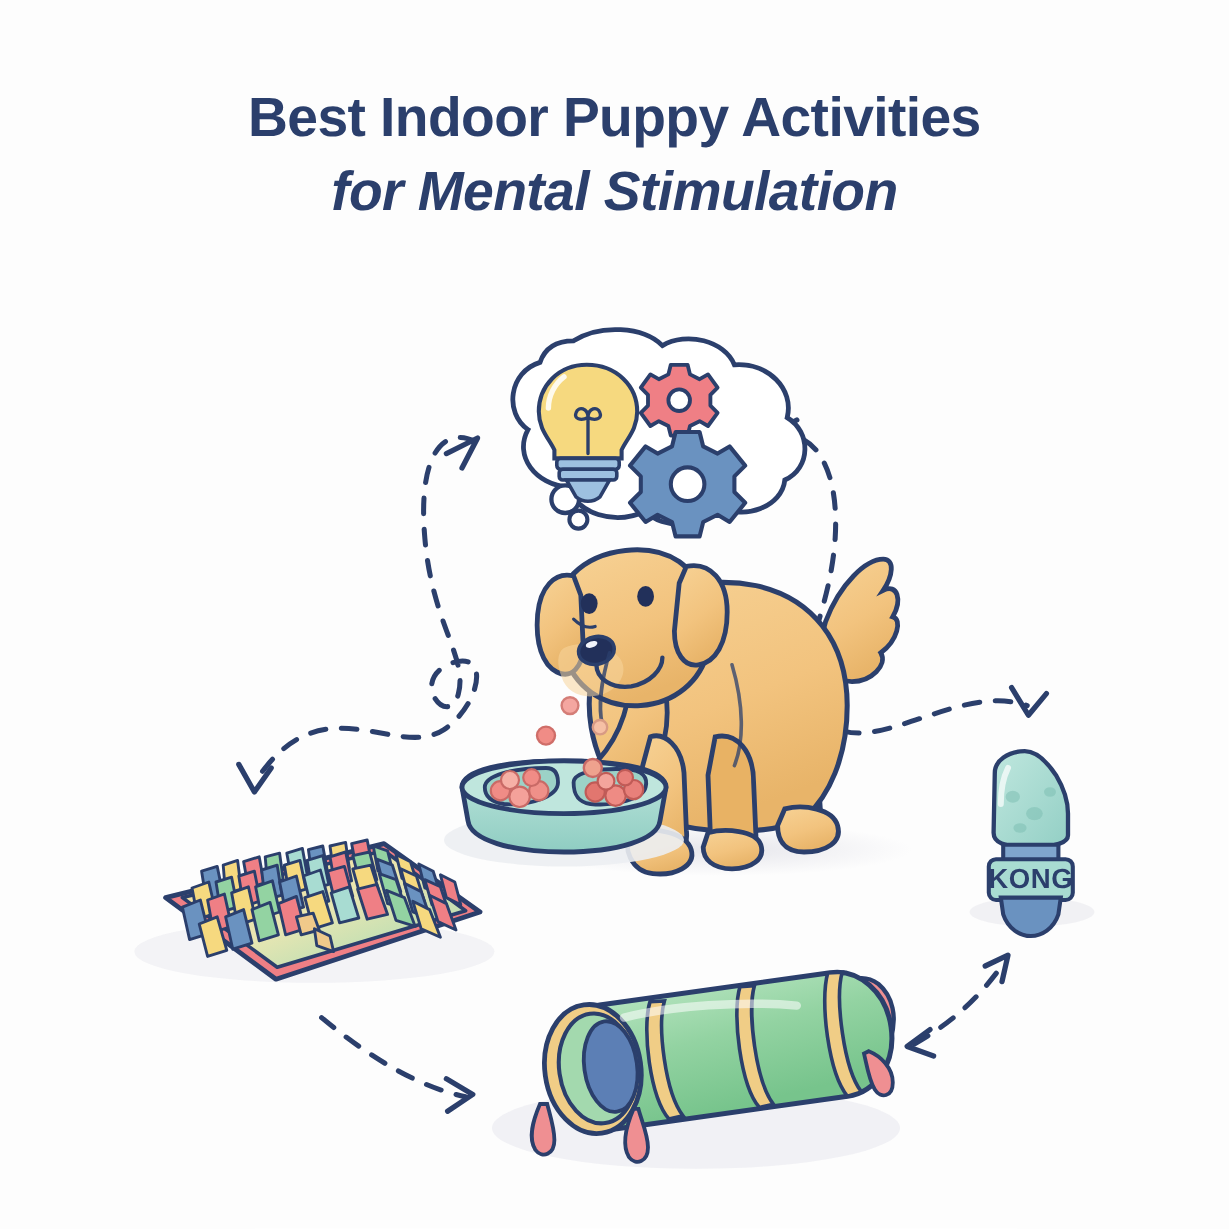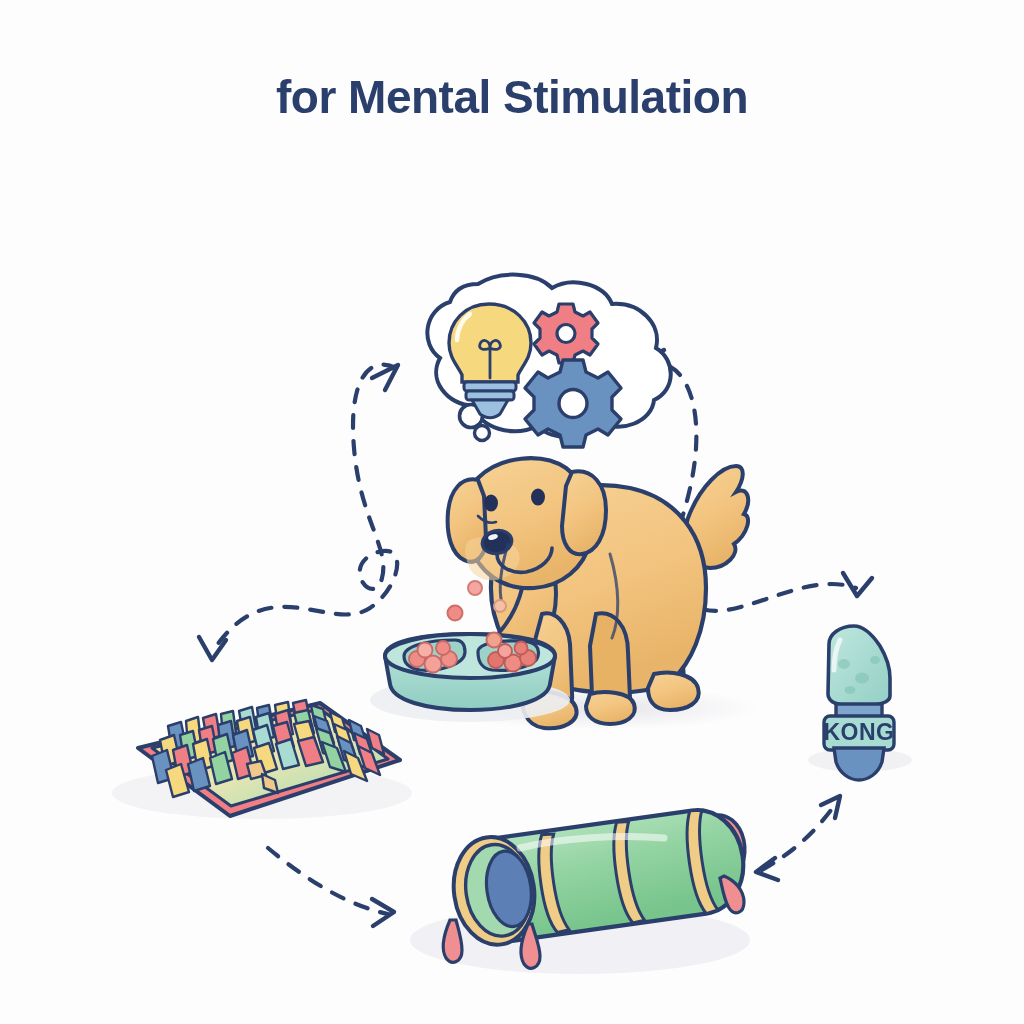--- a/index.html
+++ b/index.html
@@ -42,21 +42,22 @@
     fill: #2b3f6c;
     letter-spacing: 0.5px;
   }
 </style>
 </head>
 <body>
 
 <div id="infographic" style="background: rgb(253, 253, 253);">
 
   <div id="title-block">
-    <span class="line" style="color: rgb(43, 63, 108);">for Mental Stimulation</span>
+    <span class="line" style="color: rgb(43, 63, 108);">Best Indoor Puppy Activities</span>
+    <span class="line" style="color: rgb(43, 63, 108); font-style: italic;">for Mental Stimulation</span>
   </div>
 
   <div id="canvas-layer">
     <svg class="svg-full" viewBox="0 0 1024 1024" xmlns="http://www.w3.org/2000/svg">
       <defs>
         <linearGradient id="furGrad" x1="0" y1="0" x2="0.4" y2="1">
           <stop offset="0%" stop-color="#f7d295"></stop>
           <stop offset="60%" stop-color="#f2c37e"></stop>
           <stop offset="100%" stop-color="#e8b469"></stop>
         </linearGradient>

